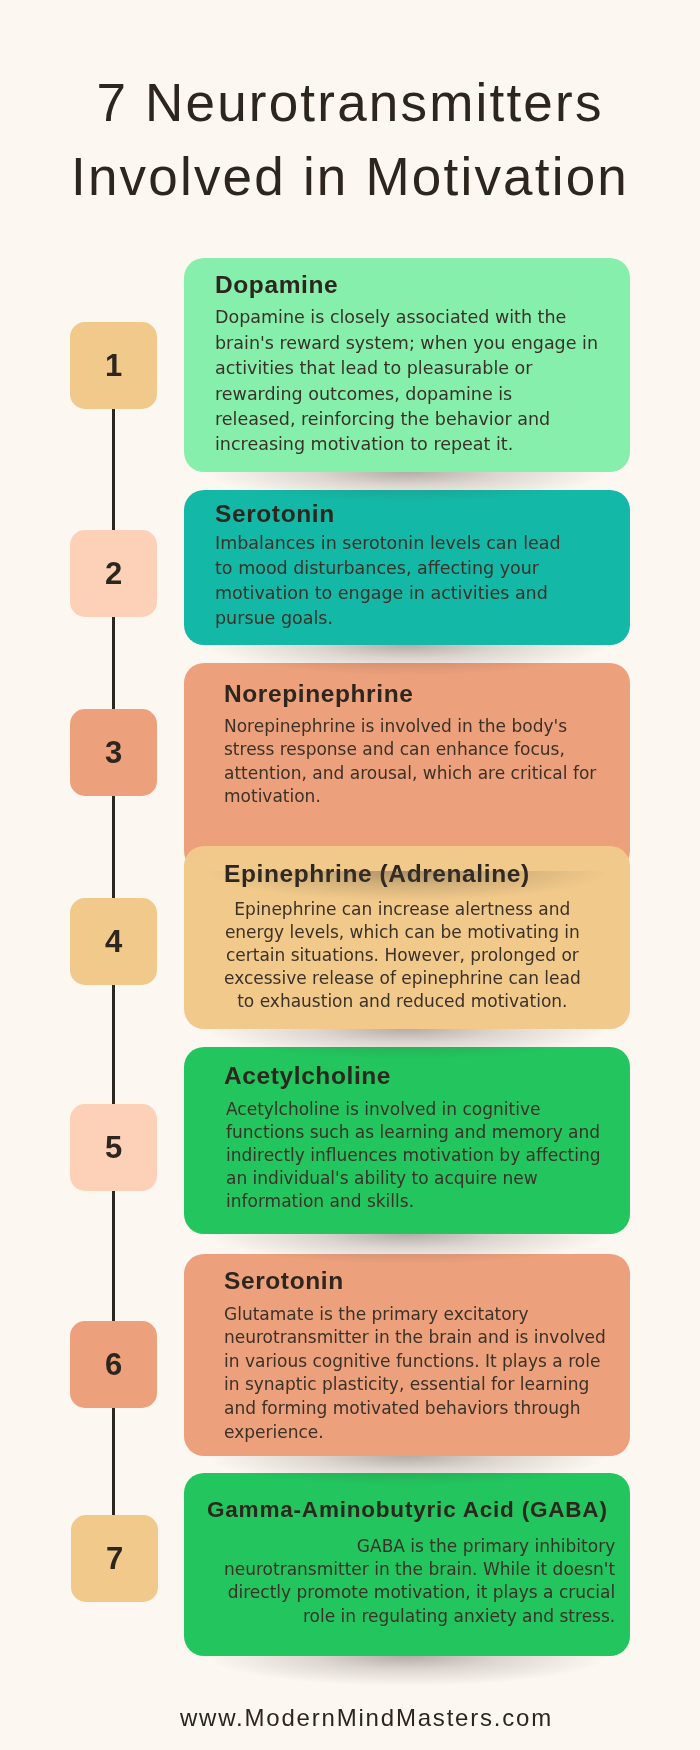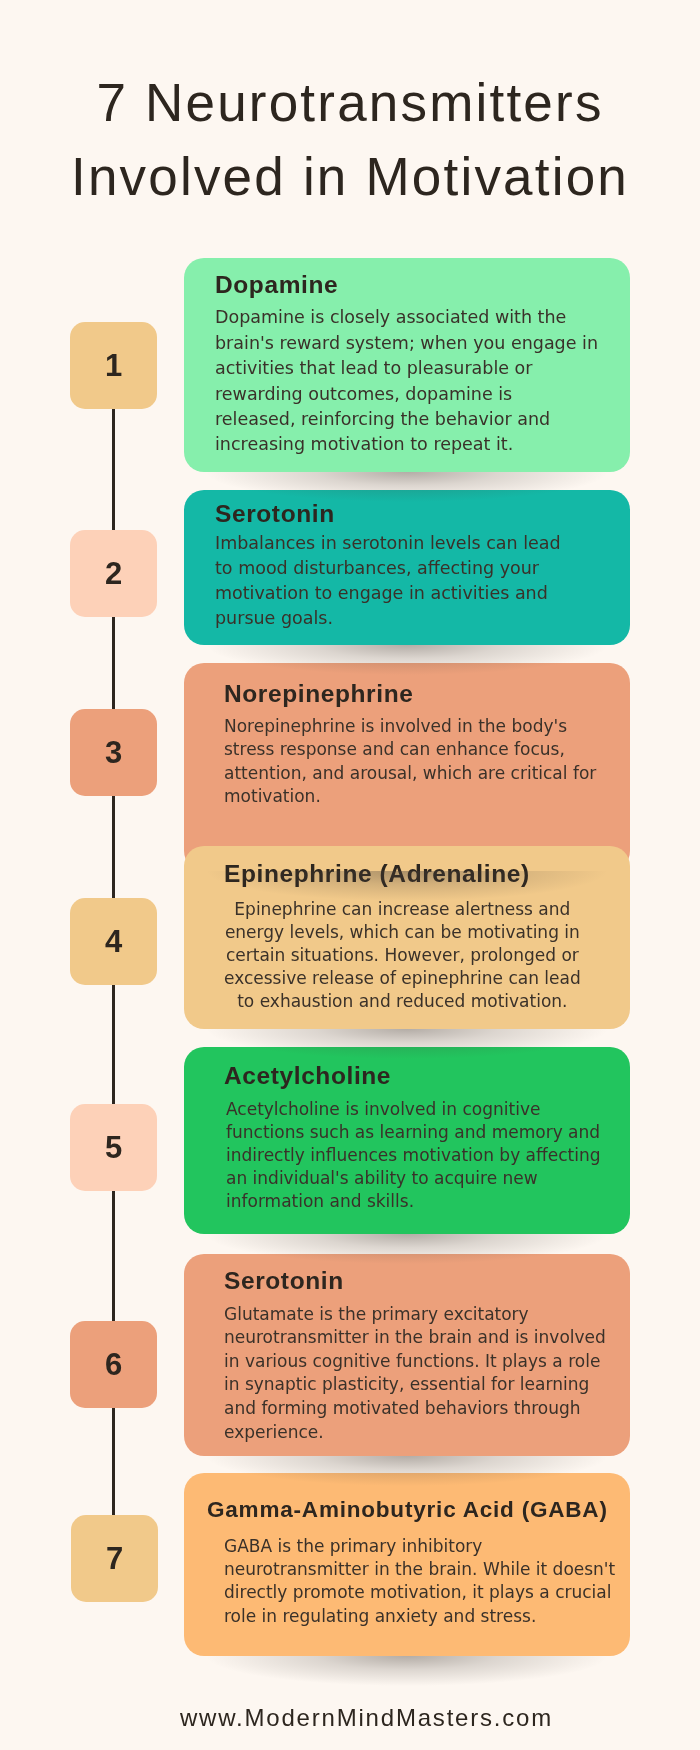--- a/index.html
+++ b/index.html
@@ -216,21 +216,21 @@
   </div>
   <div class="card c6" style="background-color: rgb(236, 160, 123);">
     <div class="card-title">Serotonin</div>
     <div class="card-desc">Glutamate is the primary excitatory
 neurotransmitter in the brain and is involved
 in various cognitive functions. It plays a role
 in synaptic plasticity, essential for learning
 and forming motivated behaviors through
 experience.</div>
   </div>
-  <div class="card c7" style="background-color: #fdba74;">
+  <div class="card c7" style="background-color: #22c55e; text-align: right;">
     <div class="card-title">Gamma-Aminobutyric Acid (GABA)</div>
     <div class="card-desc">GABA is the primary inhibitory
 neurotransmitter in the brain. While it doesn't
 directly promote motivation, it plays a crucial
 role in regulating anxiety and stress.</div>
   </div>
 
   <div class="footer">www.ModernMindMasters.com</div>
 </div>
 

